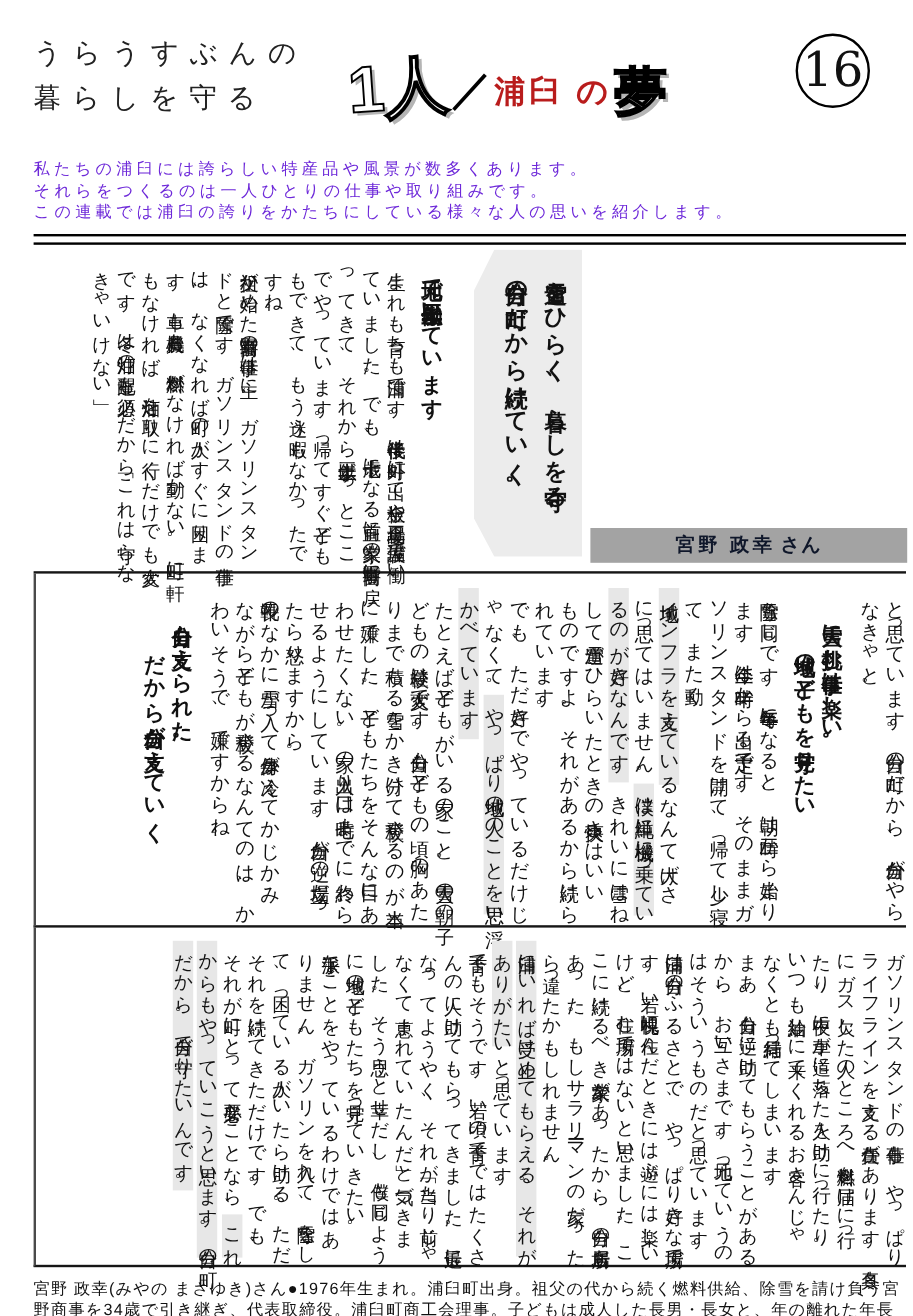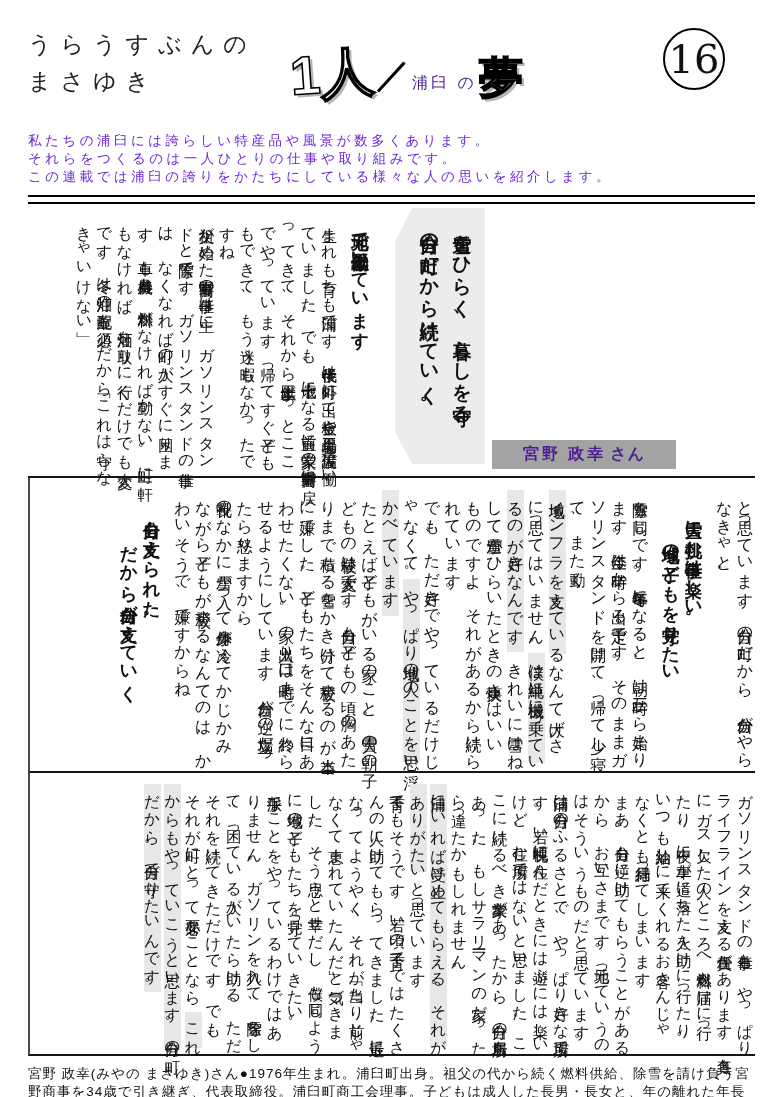--- a/index.html
+++ b/index.html
@@ -16,21 +16,21 @@
   .hand-title{font-size:23px;letter-spacing:9px;line-height:1.6;margin-top:6px;width:262px;color:#222;}
   .logo{display:flex;align-items:flex-end;margin-top:10px;height:70px;}
   .logo .big{
     font-weight:800;color:#fff;
     -webkit-text-stroke:1.6px #000;
     text-shadow:3px 3px 0 #b5b5b5;
     line-height:1;
   }
   .logo .one{font-size:54px;transform:rotate(-4deg);margin-right:2px;}
   .logo .slash{font-size:34px;font-weight:700;color:#000;margin:0 2px 2px 0;}
-  .logo .mid{font-size:16px;font-weight:400;letter-spacing:3px;margin-bottom:6px;color:#4c1d95;}
+  .logo .mid{font-size:26px;font-weight:700;letter-spacing:3px;margin-bottom:6px;color:#b91c1c;}
   .logo .yume{font-size:44px;margin-left:2px;}
   .pagenum{
     margin-left:auto;margin-right:30px;margin-top:8px;
     width:58px;height:58px;border:2.5px solid #000;border-radius:50%;
     display:flex;align-items:center;justify-content:center;
     font-family:"DejaVu Serif","Liberation Serif",serif;font-size:40px;
   }
   
   .intro{margin-top:20px;font-size:13.5px;line-height:18px;letter-spacing:3.5px;color:#6d28d9;}
   .rule-double{margin-top:9px;height:5px;border-top:2.5px solid #000;border-bottom:2px solid #000;}
@@ -59,36 +59,36 @@
     position:absolute;left:367px;top:4px;width:90px;height:256px;
     box-sizing:border-box;
     background:#ececec;
     clip-path:polygon(17px 0,100% 0,100% 100%,17px 100%,0 calc(100% - 32px),0 34px);
     writing-mode:vertical-rl;-webkit-writing-mode:vertical-rl;
     font-weight:bold;font-size:19px;line-height:1.72;
     padding:13px 7px 0 10px;
   }
   
   .banner{
-    position:absolute;left:464px;top:236px;width:184px;height:29px;
-    background:#a3a3a3;color:#4c1d95;font-weight:bold;
+    position:absolute;left:464px;top:236px;width:264px;height:29px;
+    background:#a3a3a3;color:#0f172a;font-weight:bold;
     display:flex;align-items:center;justify-content:center;
     font-size:16px;letter-spacing:3px;
   }
   .banner .hon{font-size:16px;letter-spacing:1px;margin-left:4px;}
   
   .footer{padding-top:9px;font-size:13.5px;line-height:17.5px;letter-spacing:1px;color:#111;}
 </style>
 </head>
 <body>
 
 <div class="header">
   <div class="hand-title">
     <div>うらうすぶんの</div>
-    <div>まさゆき</div>
+    <div>暮らしを守る</div>
   </div>
   <div class="logo">
     <span class="big one">1人</span>
     <span class="slash">／</span>
     <span class="mid">浦臼 の</span>
     <span class="big yume">夢</span>
   </div>
   <div class="pagenum">16</div>
 </div>
 

